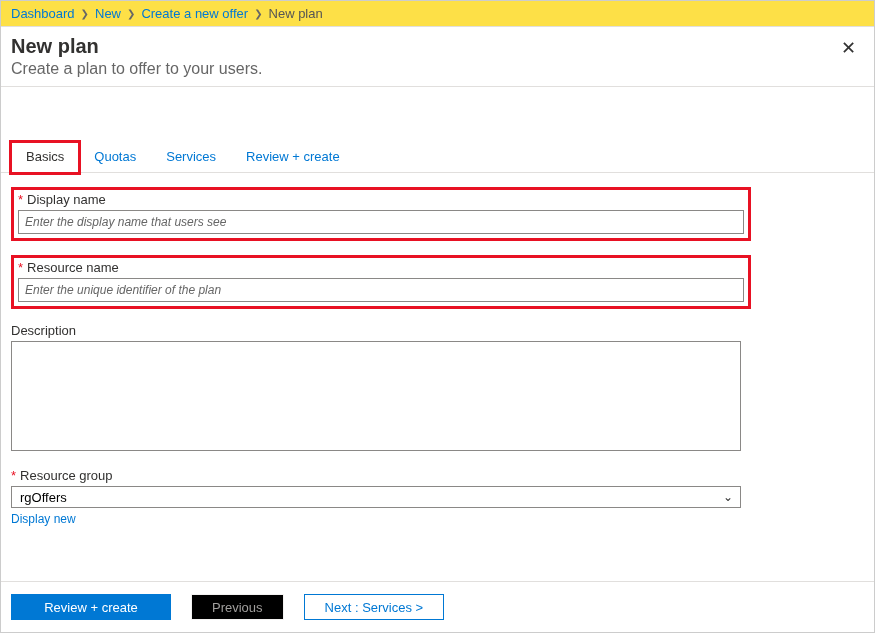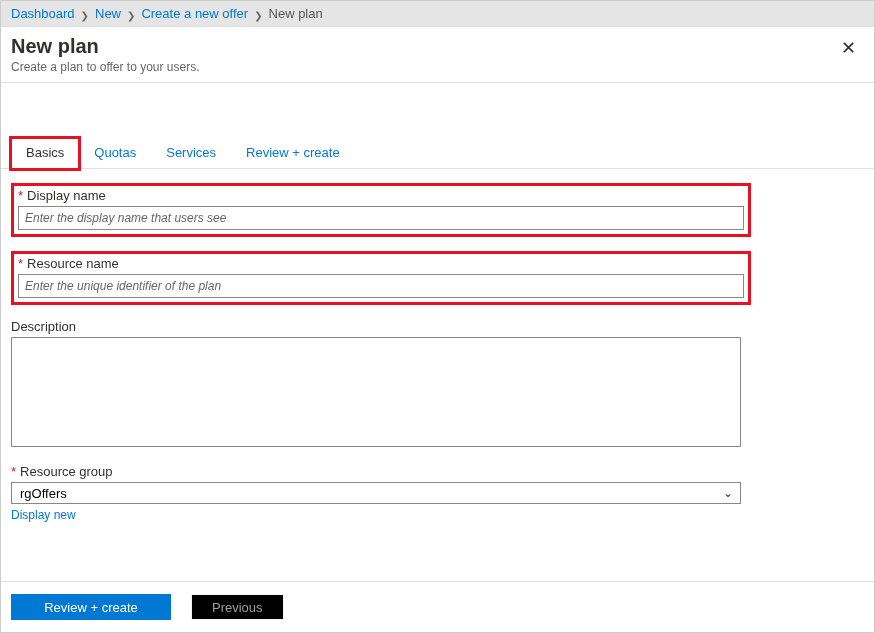--- a/index.html
+++ b/index.html
@@ -8,40 +8,40 @@
     font-size: 13px;
     color: #323130;
     background: #fff;
     width: 875px;
     height: 633px;
     border: 1px solid #ccc;
     display: flex;
     flex-direction: column;
   }
   .breadcrumb {
-    background: #e5e5e5;
+    background: #fde047;
     border-bottom: 1px solid #e1dfdd;
     padding: 5px 10px;
     font-size: 13px;
     display: flex;
-    align-items: flex-end;
+    align-items: center;
     gap: 6px;
   }
   .breadcrumb a { color: #0078d4; text-decoration: none; cursor: pointer; }
   .breadcrumb .sep { color: #666; font-size: 10px; }
   .breadcrumb .current { color: #555; }
   .header {
     padding: 8px 14px 8px 10px;
     border-bottom: 1px solid #e1dfdd;
     display: flex;
     justify-content: space-between;
     align-items: flex-start;
   }
   .header-left h1 { font-size: 20px; font-weight: 600; margin-bottom: 2px; }
-  .header-left .subtitle { font-size: 12px; color: #666; }
+  .header-left .subtitle { font-size: 16px; color: #666; }
   .close-btn { font-size: 18px; color: #333; cursor: pointer; font-weight: 300; padding: 2px 4px; }
   .tabs {
     display: flex;
     gap: 0;
     padding: 10px 10px 0 10px;
     border-bottom: 1px solid #e1dfdd;
   }
   .tab {
     padding: 6px 14px 8px 14px;
     color: #0078d4;
@@ -198,13 +198,14 @@
       <span class="select-chevron">⌄</span>
     </div>
     <span class="create-new">Display new</span>
   </div>
 
 </div>
 
 <div class="footer">
   <button class="btn btn-primary">Review + create</button>
   <button class="btn btn-disabled">Previous</button>
+  <button class="btn btn-outline">Next : Services &gt;</button>
 </div>
 
 </body></html>

